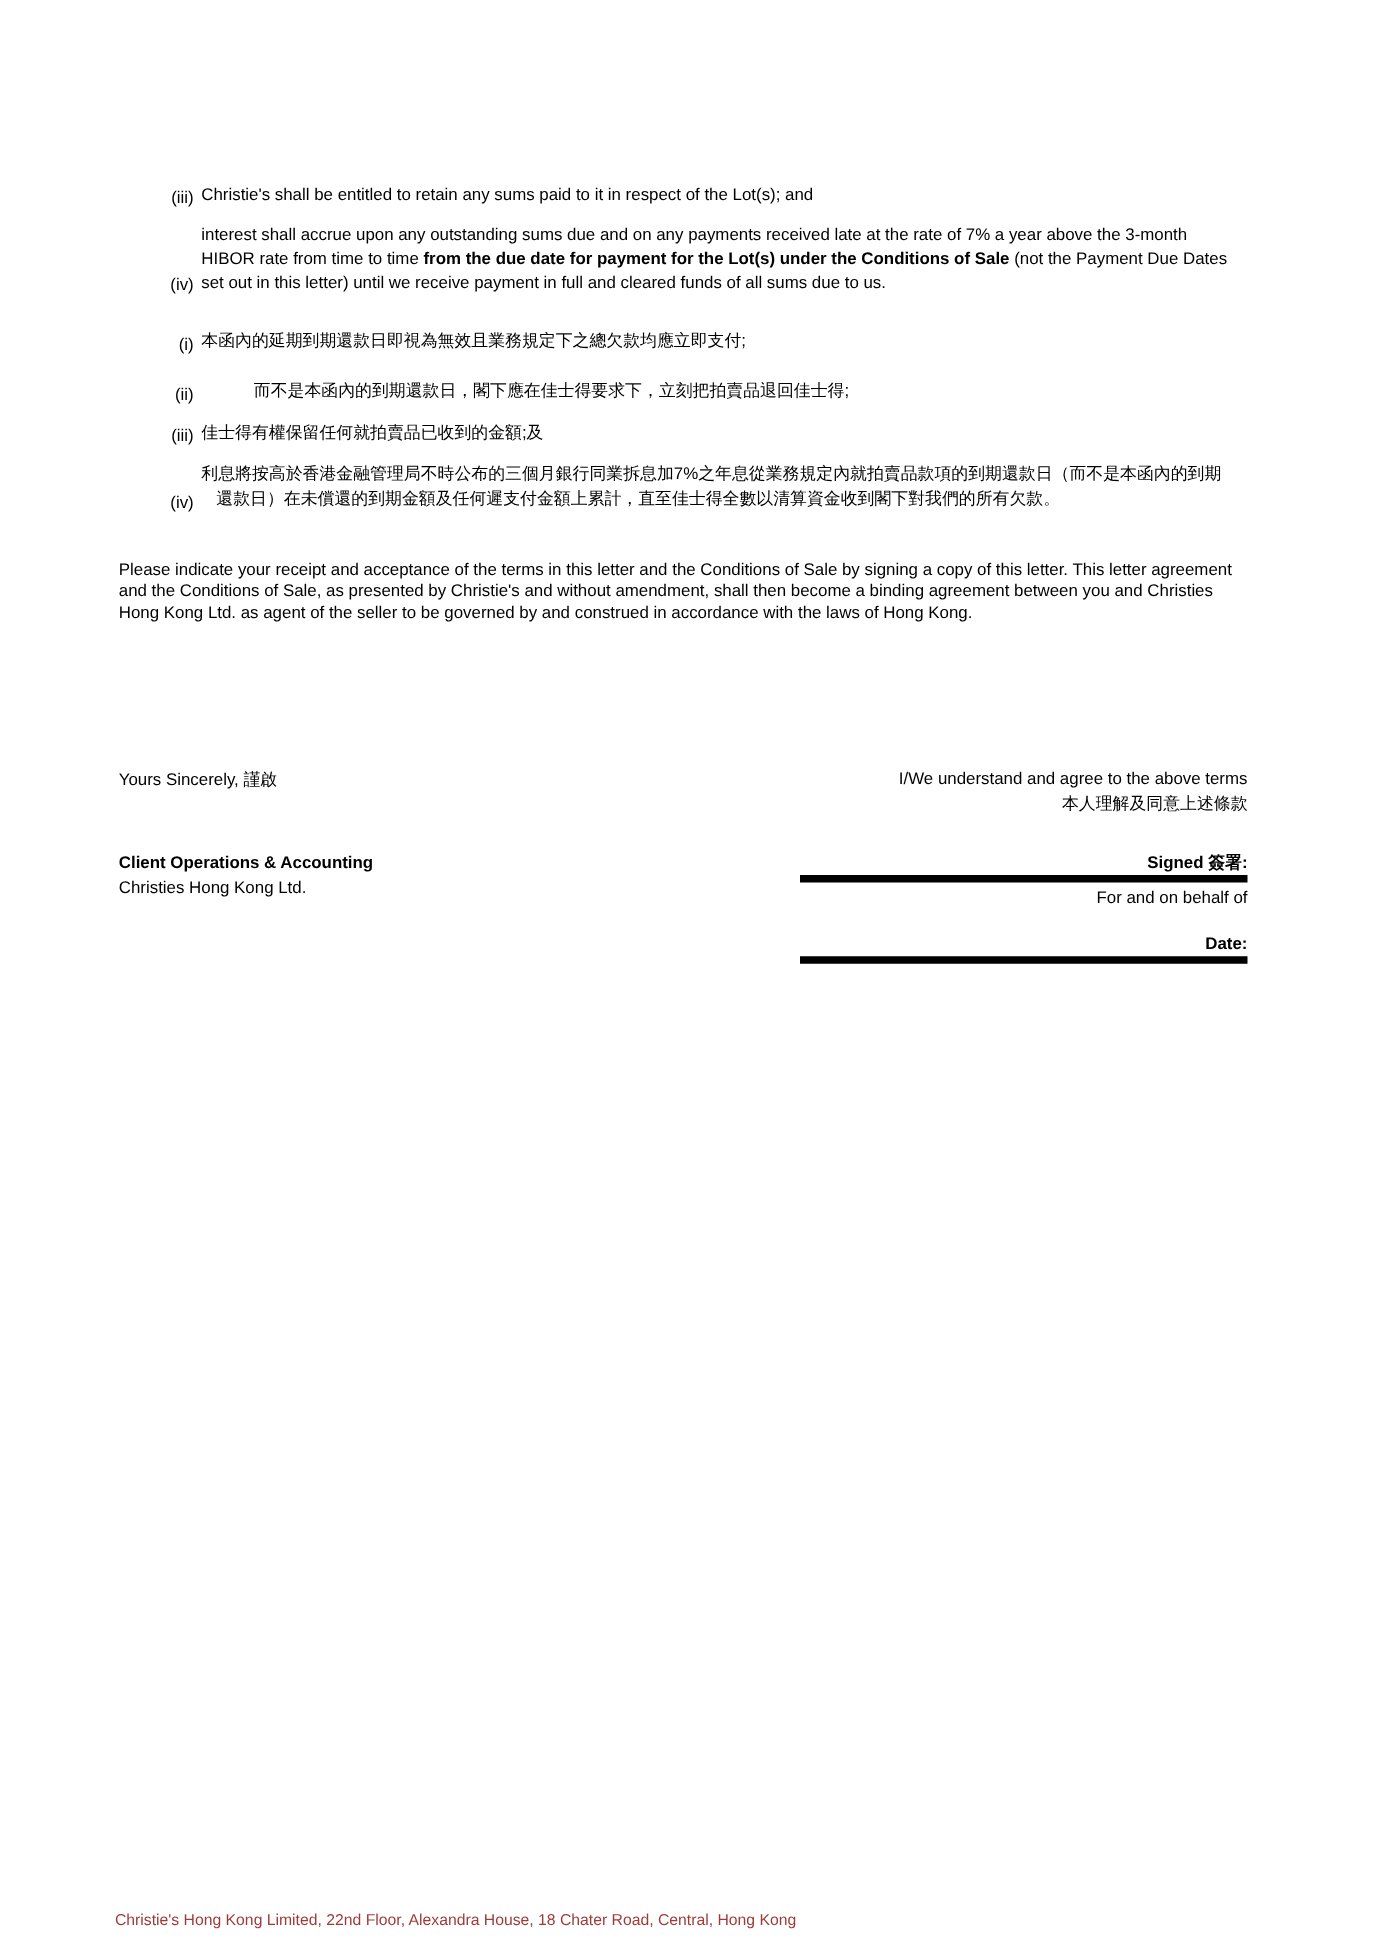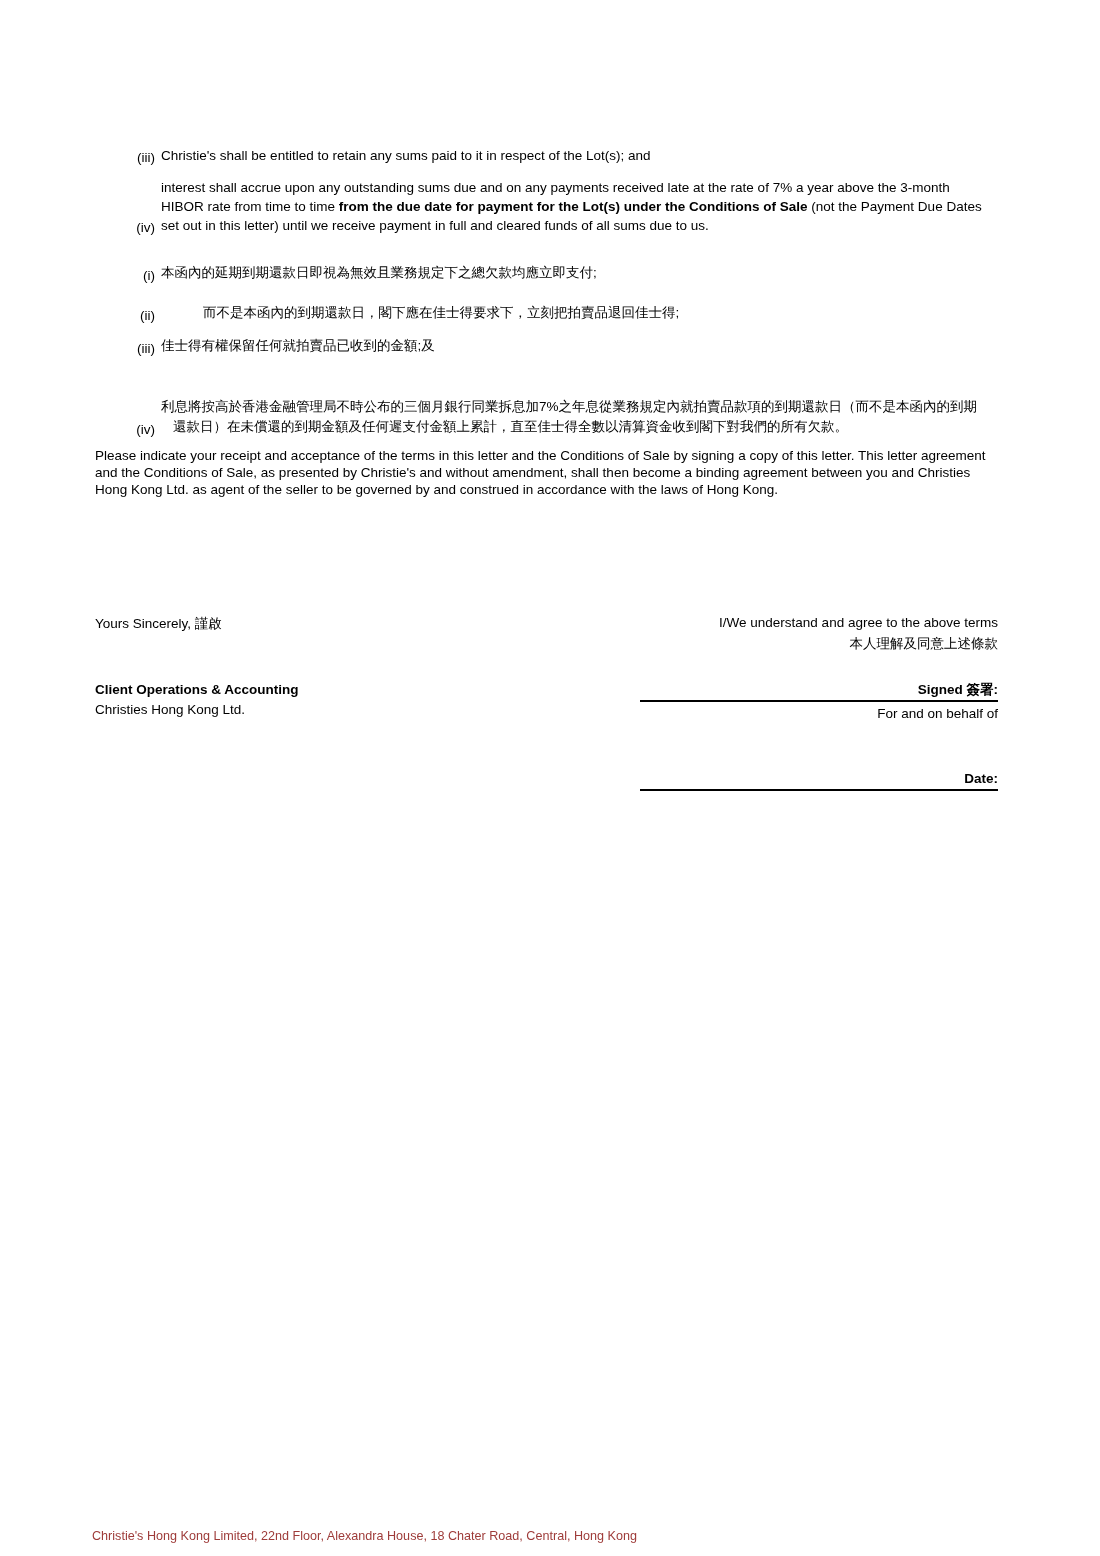--- a/index.html
+++ b/index.html
@@ -25,44 +25,44 @@
   }
   .en-items { top: 146px; left: 95px; width: 892px; }
   .en-items .txt { line-height: 19px; }
   .en-items .list-item { margin-bottom: 13px; }
 
   .zh-items { top: 263px; left: 95px; width: 892px; }
   .zh-items .txt { line-height: 20px; }
   .zh-items .item-i   { margin-bottom: 20px; }
   .zh-items .item-ii  { margin-bottom: 13px; gap: 42px; }
   .zh-items .item-iii { margin-bottom: 13px; }
-  .zh-items .item-iv .txt { padding-left: 12px; text-indent: -12px; margin-top: 28px; }
+  .zh-items .item-iv .txt { padding-left: 12px; text-indent: -12px; }
 
   .para-en { top: 447px; left: 95px; width: 894px; line-height: 17px; }
   .para-zh { top: 520px; left: 95px; width: 894px; line-height: 20px; }
 
   .sig-left { top: 614px; left: 95px; width: 420px; }
   .sig-left .yours { line-height: 19px; }
   .sig-left .dept { margin-top: 48px; font-weight: bold; line-height: 18px; }
   .sig-left .company { margin-top: 2px; line-height: 18px; }
 
   .sig-right { top: 613px; left: 640px; width: 358px; text-align: right; }
   .sig-right .agree-en { line-height: 19px; }
   .sig-right .agree-zh { line-height: 21px; margin-top: 2px; font-family: Liberation Mono, monospace; }
   .field-label {
     font-weight: bold;
     line-height: 16px;
     padding-bottom: 2px;
-    border-bottom: 2px solid #000000;
+    border-bottom: 6px solid #000000;
     width: 100%;
   }
   .sig-right .signed-block { margin-top: 27px; }
   .sig-right .behalf { margin-top: 3px; line-height: 18px; }
   .sig-right .print-block { margin-top: 17px; }
-  .sig-right .date-block { margin-top: 48px; }
+  .sig-right .date-block { margin-top: 20px; }
 
   .footer {
     top: 1481px; left: 92px; width: 900px;
     font-size: 12.6px;
     line-height: 22px;
     white-space: pre-wrap;
   }
   b { font-weight: bold; }
 </style>
 </head>

